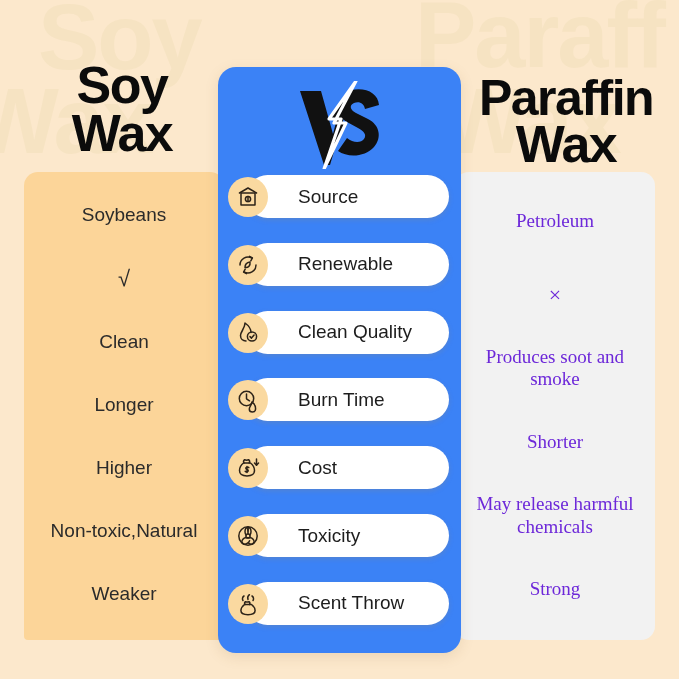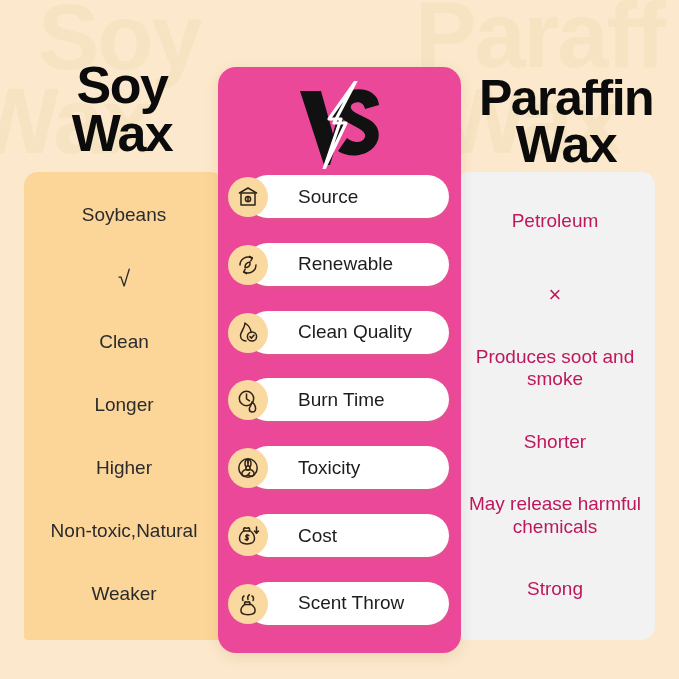--- a/index.html
+++ b/index.html
@@ -66,31 +66,31 @@
     flex:1;
     display:flex;
     align-items:center;
     justify-content:center;
     text-align:center;
     font-size:19px;
     color:#2b2b2b;
     line-height:1.18;
     padding:0 4px;
   }
-  .panel-right .cell { color:#be185d; }
+  .panel-right .cell { color:#6d28d9;font-family:Liberation Serif, serif; }
   .cell.mark { font-size:22px; }
 
   
   .card {
     position:absolute;
     left:218px;
     top:67px;
     width:243px;
     height:586px;
-    background:#ec4899;
+    background:#3b82f6;
     border-radius:18px;
     z-index:4;
     box-shadow:0 4px 14px rgba(120,90,40,0.13);
   }
   .vs {
     position:absolute;
     left:0; right:0;
     top:10px;
     height:96px;
     display:flex;
@@ -235,52 +235,52 @@
         <div class="icon-circle">
           <svg width="26" height="26" viewBox="0 0 26 26">
             <circle stroke="#2d2318" stroke-width="1.5" fill="none" stroke-linecap="round" stroke-linejoin="round" cx="11.5" cy="11.5" r="7.2"></circle>
             <path stroke="#2d2318" stroke-width="1.5" fill="none" stroke-linecap="round" stroke-linejoin="round" d="M11.5 7v4.8l3 2"></path>
             <path stroke="#2d2318" stroke-width="1.5" fill="none" stroke-linecap="round" stroke-linejoin="round" d="M17.5 25c-1.9 0-3.2-1.4-3.2-3.1 0-2.4 2.6-4 2.6-7 2 1.5 3.7 3.6 3.7 7 0 1.7-1.2 3.1-3.1 3.1z"></path>
           </svg>
         </div>
       </div>
       <div class="row">
         <div class="pill">
+          <span class="pill-label">Cost</span>
+        </div>
+        <div class="icon-circle">
+          <svg width="26" height="26" viewBox="0 0 26 26">
+            <path stroke="#2d2318" stroke-width="1.5" fill="none" stroke-linecap="round" stroke-linejoin="round" d="M8.5 8h7c2.6 2 4 4.8 4 7.6 0 3.2-2.6 5.4-7.5 5.4S4.5 18.8 4.5 15.6C4.5 12.8 5.9 10 8.5 8z"></path>
+            <path stroke="#2d2318" stroke-width="1.5" fill="none" stroke-linecap="round" stroke-linejoin="round" d="M9 8c-.8-1.4-.4-2.6.6-3.3 1.4.6 2.6.6 4 0 1 .7 1.4 1.9.6 3.3"></path>
+            <path stroke="#2d2318" stroke-width="1.5" fill="none" stroke-linecap="round" stroke-linejoin="round" d="M12 11.5v6M13.8 12.6c-.5-.6-1.3-.8-2.1-.5-1.3.5-1.1 2 .3 2.3 1.4.3 1.7 1.8.4 2.4-.8.3-1.7.1-2.2-.5"></path>
+            <path stroke="#2d2318" stroke-width="1.5" fill="none" stroke-linecap="round" stroke-linejoin="round" d="M21.5 4v6"></path>
+            <path stroke="#2d2318" stroke-width="1.5" fill="none" stroke-linecap="round" stroke-linejoin="round" d="m19.5 8 2 2.2L23.5 8"></path>
+          </svg>
+        </div>
+      </div>
+      <div class="row">
+        <div class="pill">
           <span class="pill-label">Toxicity</span>
         </div>
         <div class="icon-circle">
           <svg width="26" height="26" viewBox="0 0 26 26">
             <circle stroke="#2d2318" stroke-width="1.5" fill="none" stroke-linecap="round" stroke-linejoin="round" cx="13" cy="13" r="9.2"></circle>
             <circle stroke="#2d2318" stroke-width="1.5" fill="none" stroke-linecap="round" stroke-linejoin="round" cx="13" cy="13" r="2.1"></circle>
             <path stroke="#2d2318" stroke-width="1.5" fill="none" stroke-linecap="round" stroke-linejoin="round" d="M13 10.9c0-3 .6-4.8 0-6.3-.6 1.5 0 3.3 0 6.3z"></path>
             <path stroke="#2d2318" stroke-width="1.5" fill="none" stroke-linecap="round" stroke-linejoin="round" d="M13 4.6c-1.7 0-3 1.8-3 4.2 0 1.4.5 2.4 1.2 3.1"></path>
             <path stroke="#2d2318" stroke-width="1.5" fill="none" stroke-linecap="round" stroke-linejoin="round" d="M13 4.6c1.7 0 3 1.8 3 4.2 0 1.4-.5 2.4-1.2 3.1"></path>
             <path stroke="#2d2318" stroke-width="1.5" fill="none" stroke-linecap="round" stroke-linejoin="round" d="M7.3 20c-.9-1.4-.2-3.5 1.9-4.8 1.2-.7 2.3-.8 3.2-.5"></path>
             <path stroke="#2d2318" stroke-width="1.5" fill="none" stroke-linecap="round" stroke-linejoin="round" d="M7.3 20c.9 1.4 3.1 1.5 5.2.2 1.2-.7 1.9-1.6 2.1-2.5"></path>
             <path stroke="#2d2318" stroke-width="1.5" fill="none" stroke-linecap="round" stroke-linejoin="round" d="M18.7 20c.9-1.4.2-3.5-1.9-4.8-1.2-.7-2.3-.8-3.2-.5"></path>
             <path stroke="#2d2318" stroke-width="1.5" fill="none" stroke-linecap="round" stroke-linejoin="round" d="M18.7 20c-.9 1.4-3.1 1.5-5.2.2"></path>
           </svg>
         </div>
       </div>
       <div class="row">
         <div class="pill">
-          <span class="pill-label">Cost</span>
-        </div>
-        <div class="icon-circle">
-          <svg width="26" height="26" viewBox="0 0 26 26">
-            <path stroke="#2d2318" stroke-width="1.5" fill="none" stroke-linecap="round" stroke-linejoin="round" d="M8.5 8h7c2.6 2 4 4.8 4 7.6 0 3.2-2.6 5.4-7.5 5.4S4.5 18.8 4.5 15.6C4.5 12.8 5.9 10 8.5 8z"></path>
-            <path stroke="#2d2318" stroke-width="1.5" fill="none" stroke-linecap="round" stroke-linejoin="round" d="M9 8c-.8-1.4-.4-2.6.6-3.3 1.4.6 2.6.6 4 0 1 .7 1.4 1.9.6 3.3"></path>
-            <path stroke="#2d2318" stroke-width="1.5" fill="none" stroke-linecap="round" stroke-linejoin="round" d="M12 11.5v6M13.8 12.6c-.5-.6-1.3-.8-2.1-.5-1.3.5-1.1 2 .3 2.3 1.4.3 1.7 1.8.4 2.4-.8.3-1.7.1-2.2-.5"></path>
-            <path stroke="#2d2318" stroke-width="1.5" fill="none" stroke-linecap="round" stroke-linejoin="round" d="M21.5 4v6"></path>
-            <path stroke="#2d2318" stroke-width="1.5" fill="none" stroke-linecap="round" stroke-linejoin="round" d="m19.5 8 2 2.2L23.5 8"></path>
-          </svg>
-        </div>
-      </div>
-      <div class="row">
-        <div class="pill">
           <span class="pill-label">Scent Throw</span>
         </div>
         <div class="icon-circle">
           <svg width="26" height="26" viewBox="0 0 26 26">
             <path stroke="#2d2318" stroke-width="1.5" fill="none" stroke-linecap="round" stroke-linejoin="round" d="M9.5 13.5h7c2.3 1.8 3.6 4 3.6 6.1 0 2.4-2.6 4.1-7.1 4.1s-7.1-1.7-7.1-4.1c0-2.1 1.3-4.3 3.6-6.1z"></path>
             <path stroke="#2d2318" stroke-width="1.5" fill="none" stroke-linecap="round" stroke-linejoin="round" d="M10 13.5c-.7-1.2-.4-2.2.5-2.8 1.2.5 2.3.5 3.5 0 .9.6 1.2 1.6.5 2.8"></path>
             <path stroke="#2d2318" stroke-width="1.5" fill="none" stroke-linecap="round" stroke-linejoin="round" d="M8 9.5C7 8 7.4 6 9 5M13 8.5c-.7-2 0-3.7 1.4-4.8M18 9.5c1-1.5.6-3.5-1-4.5"></path>
           </svg>
         </div>
       </div>

